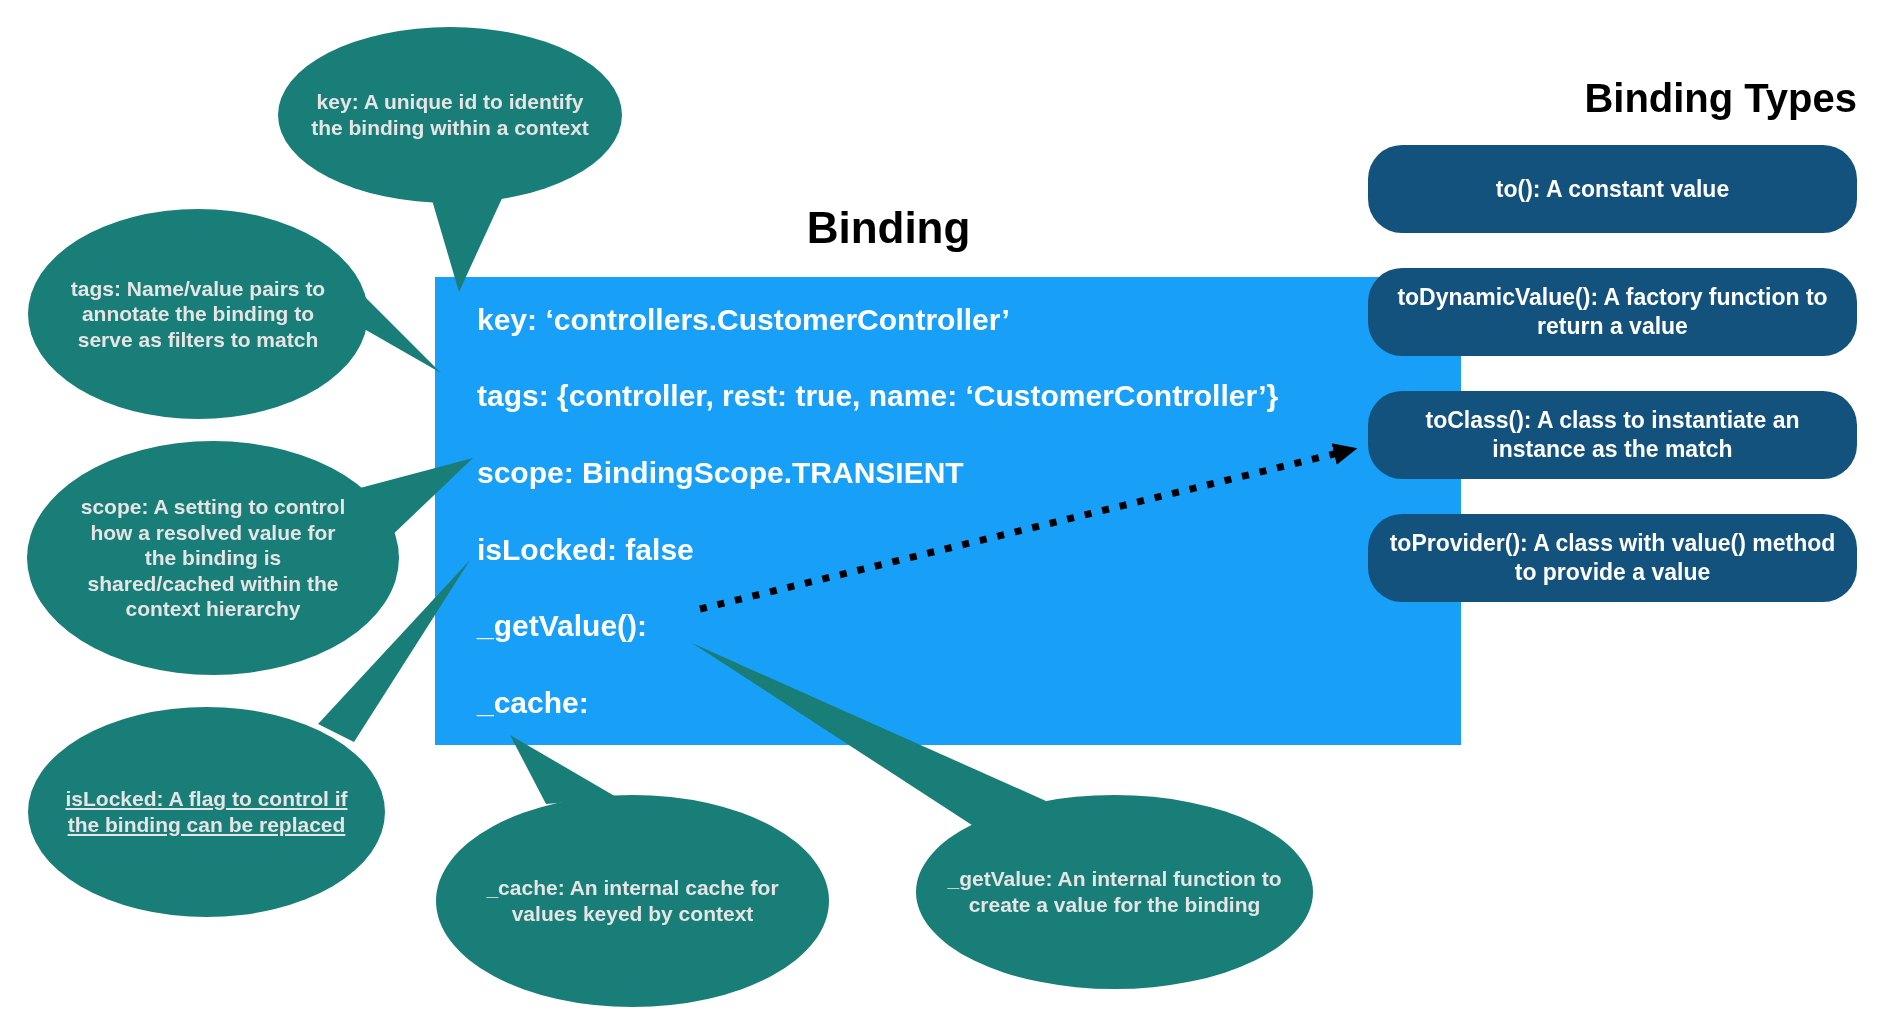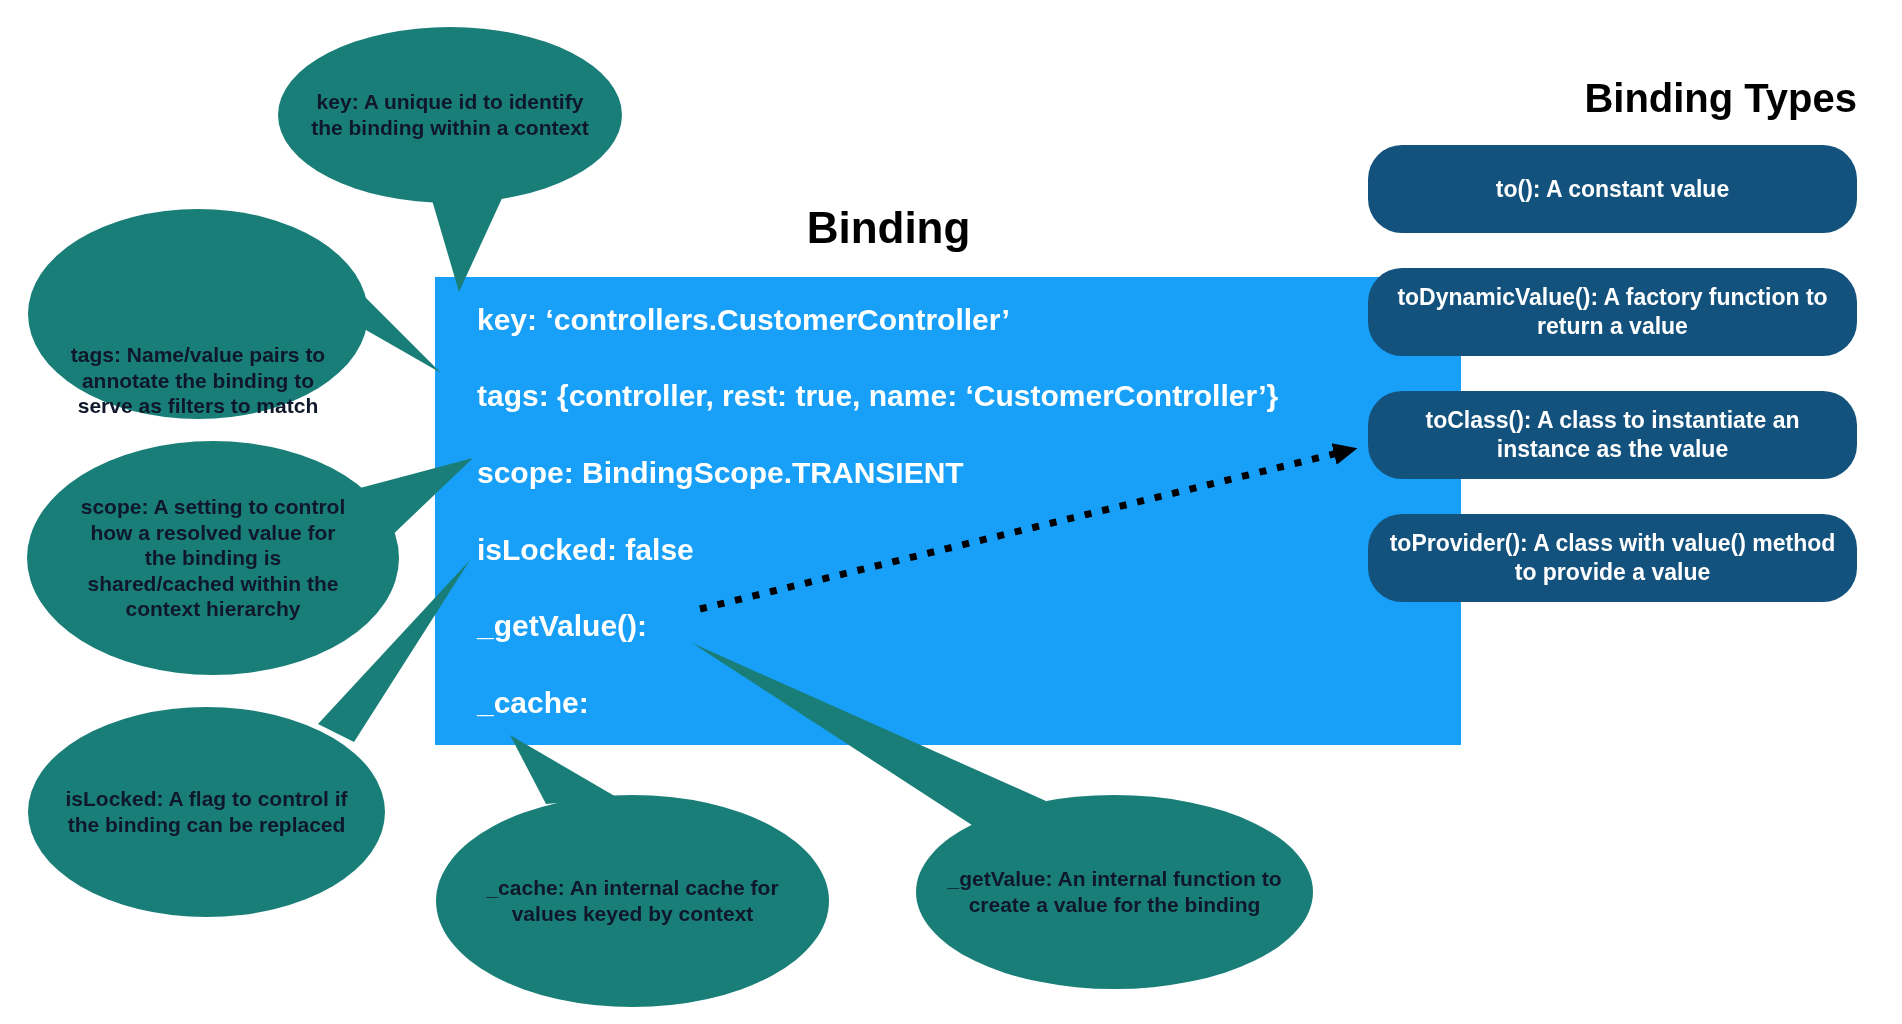--- a/index.html
+++ b/index.html
@@ -35,30 +35,30 @@
   }
   
   .overlay{position:absolute;left:0;top:0;width:1902px;height:1024px;pointer-events:none;}
   .tail{fill:var(--teal);}
   .dotted{stroke:var(--arrow);stroke-width:7;stroke-dasharray:7 11;fill:none;}
   .ah{fill:var(--arrow);}
   
   .callout{
     position:absolute;border-radius:50%;background:var(--teal);
     display:flex;align-items:center;justify-content:center;text-align:center;
-    color:#0f172a;font-weight:700;font-size:21px;line-height:1.22;
+    color:#e5e5e5;font-weight:700;font-size:21px;line-height:1.22;
   }
   .c-key{left:278px;top:27px;width:344px;height:176px;}
   .c-key .txt{max-width:292px;}
-  .c-tags{left:28px;top:209px;width:340px;height:210px;align-items:flex-end;}
+  .c-tags{left:28px;top:209px;width:340px;height:210px;}
   .c-tags .txt{max-width:256px;}
   .c-scope{left:27px;top:441px;width:372px;height:234px;}
   .c-scope .txt{max-width:266px;}
   .c-islocked{left:28px;top:707px;width:357px;height:210px;}
-  .c-islocked .txt{max-width:308px;}
+  .c-islocked .txt{max-width:308px;text-decoration:underline;}
   .c-cache{left:436px;top:795px;width:393px;height:212px;}
   .c-cache .txt{max-width:330px;}
   .c-getvalue{left:916px;top:795px;width:397px;height:194px;}
   .c-getvalue .txt{max-width:348px;}
   
   .types-col{
     position:absolute;left:1368px;top:145px;width:489px;
     display:flex;flex-direction:column;gap:35px;
   }
   .type-box{
@@ -115,17 +115,17 @@
     <div class="txt">_cache: An internal cache for values keyed by context</div>
   </div>
   <div class="callout c-getvalue">
     <div class="txt">_getValue: An internal function to create a value for the binding</div>
   </div>
 
   <div class="h-types">Binding Types</div>
   <div class="types-col">
     <div class="type-box">to(): A constant value</div>
     <div class="type-box">toDynamicValue(): A factory function to return a value</div>
-    <div class="type-box">toClass(): A class to instantiate an instance as the value</div>
+    <div class="type-box">toClass(): A class to instantiate an instance as the match</div>
     <div class="type-box">toProvider(): A class with value() method to provide a value</div>
   </div>
 
 </div>
 
 </body></html>

